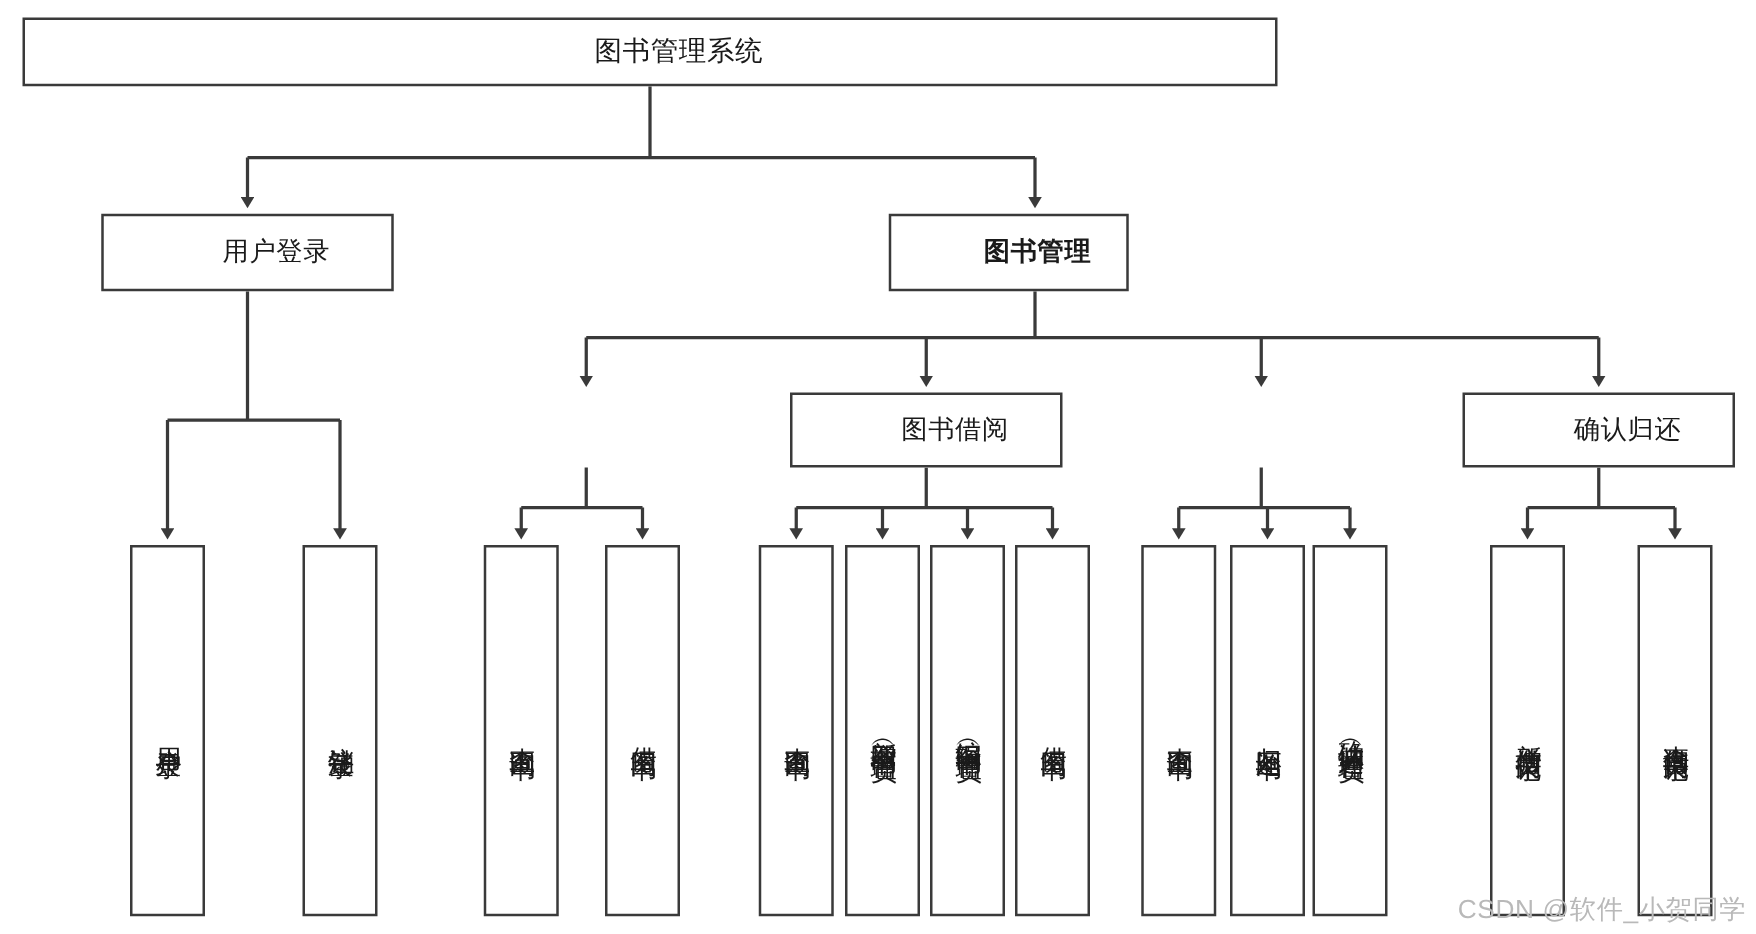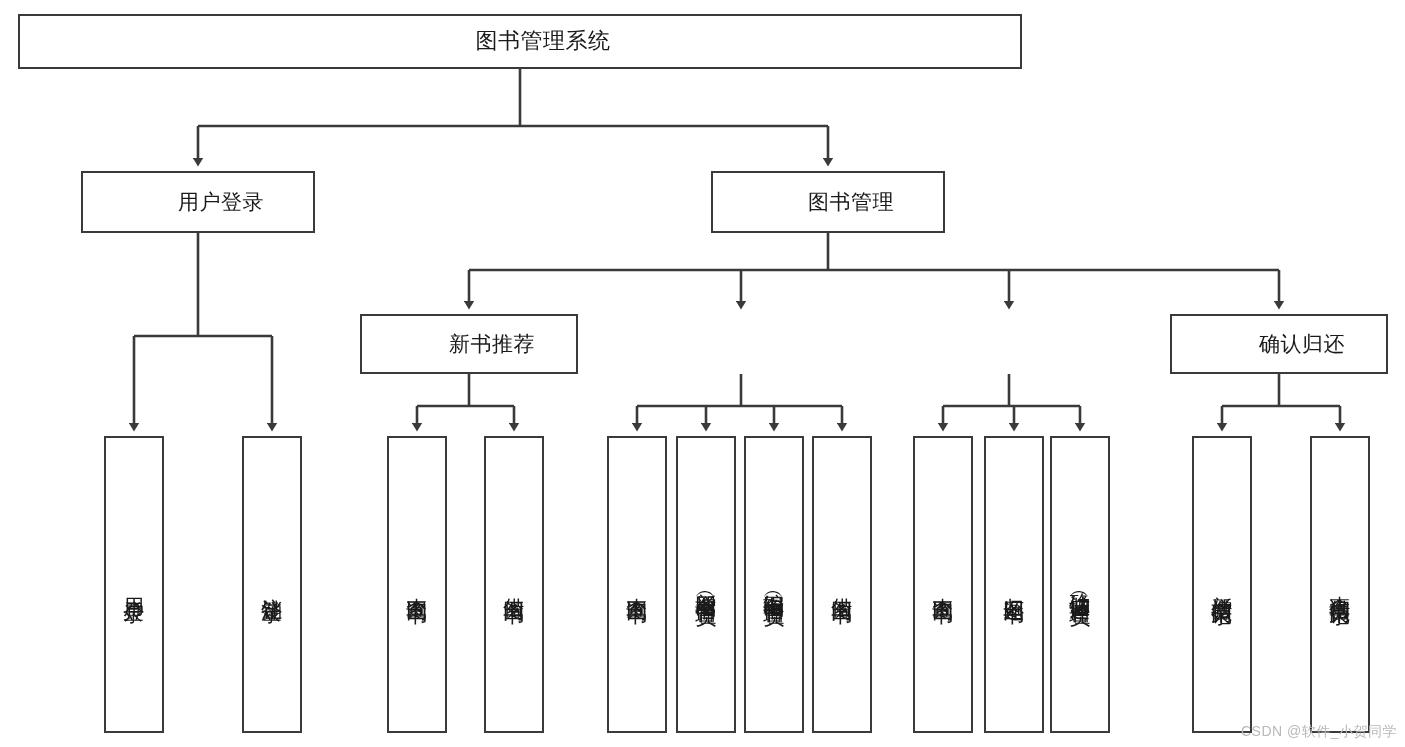--- a/index.html
+++ b/index.html
@@ -54,21 +54,21 @@
   .node.v .vtext {
     writing-mode: vertical-rl;
     text-orientation: upright;
     display: block;
     white-space: nowrap;
   }
   .watermark {
     position: absolute;
     right: 8px;
     bottom: 6px;
-    font-size: 14px;
+    font-size: 21px;
     color: #b9b9b9;
     letter-spacing: 0.5px;
     z-index: 3;
     white-space: nowrap;
   }
 </style>
 </head>
 <body>
 
 <div id="canvas">
@@ -119,23 +119,23 @@
       <path d="M1279,374 L1279,406"></path>
       <path d="M1222,406 L1340,406"></path>
       <path d="M1222,406 L1222,424" marker-end="url(#arrow)"></path>
       <path d="M1340,406 L1340,424" marker-end="url(#arrow)"></path>
     </g>
   </svg>
 
   <div class="node h root" style="left: 18px; top: 14px; width: 1004px; height: 55px;">图书管理系统</div>
 
   <div class="node h" style="left: 81px; top: 171px; width: 234px; height: 62px;">用户登录</div>
-  <div class="node h" style="left: 711px; top: 171px; width: 234px; height: 62px;">图书管理</div>
+  <div class="node h" style="left: 711px; top: 171px; width: 192px; height: 62px; font-weight: bold;">图书管理</div>
 
-  <div class="node h" style="left: 360px; top: 314px; width: 218px; height: 60px;">新书推荐</div>
+  <div class="node h" style="left: 632px; top: 314px; width: 218px; height: 60px;">图书借阅</div>
   <div class="node h" style="left: 1170px; top: 314px; width: 218px; height: 60px;">确认归还</div>
 
   <div class="node v" style="left: 104px; top: 436px; width: 60px; height: 297px;">
     <span class="vtext">用户登录</span>
     </div>
   <div class="node v" style="left: 242px; top: 436px; width: 60px; height: 297px;">
     <span class="vtext">注销登录</span>
     </div>
   <div class="node v" style="left: 387px; top: 436px; width: 60px; height: 297px;">
     <span class="vtext">查询图书</span>

